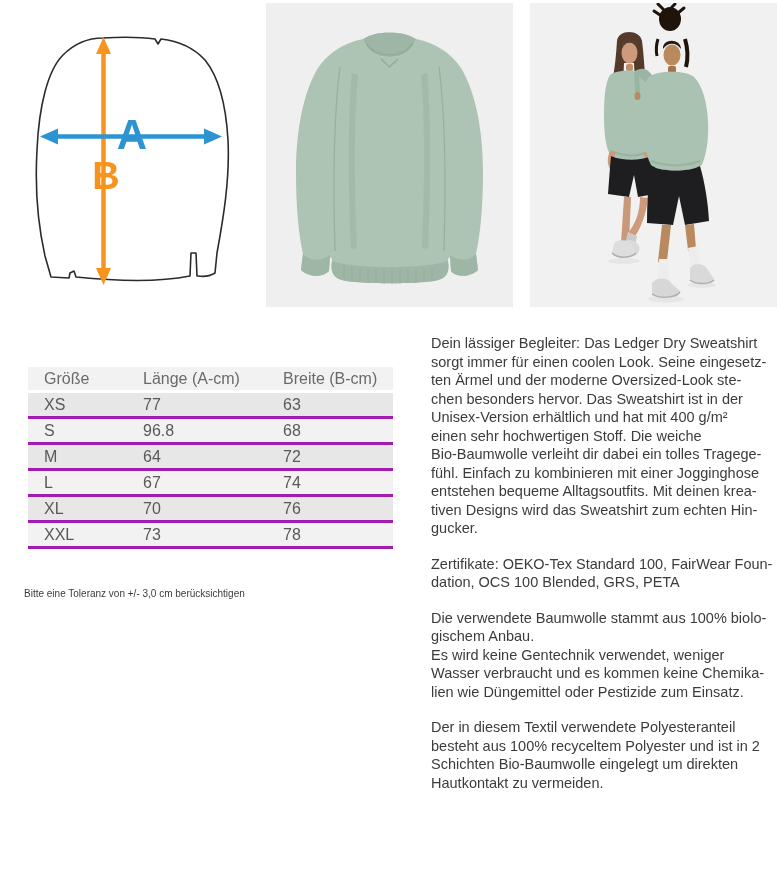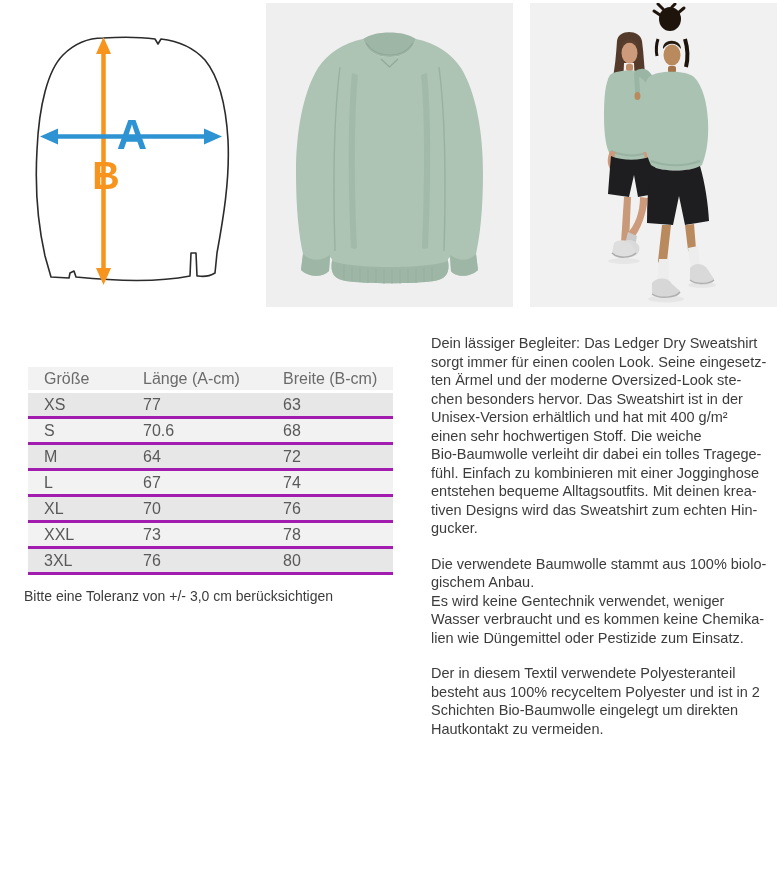--- a/index.html
+++ b/index.html
@@ -15,21 +15,21 @@
   
   table.size-table{position:absolute;left:28px;top:343px;width:365px;
     border-collapse:collapse;font-size:16px;color:#595959;margin-top:24px;}
   table.size-table th{font-weight:normal;text-align:left;color:#6a6a6a;background:#f2f2f2;
     height:23px;padding:0 0 0 16px;border-bottom:3px solid #ffffff;}
   table.size-table td{height:23px;padding:0 0 0 16px;border-bottom:3px solid #a21caf;}
   table.size-table tbody tr:nth-child(odd){background:#e7e7e7;}
   table.size-table tbody tr:nth-child(even){background:#f2f2f2;}
   col.c1{width:99px;} col.c2{width:140px;} col.c3{width:126px;}
   
-  .tolerance{left:24px;top:588px;font-size:14px;color:#3c3c3c;}
+  .tolerance{left:24px;top:588px;font-size:10px;color:#3c3c3c;}
   
   .desc{left:415px;top:334px;width:362px;font-size:14.5px;line-height:18.5px;color:#3c3c3c;}
   .desc p{margin:0 0 17px 16px;white-space:pre-line;}
   svg text.dim-label{font-family:"Liberation Sans", sans-serif;font-weight:bold;}
 </style>
 </head>
 <body>
 
 <div class="stage">
 
@@ -166,21 +166,21 @@
       </tr>
     </thead>
     <tbody>
       <tr>
         <td>XS</td>
         <td>77</td>
         <td>63</td>
       </tr>
       <tr>
         <td>S</td>
-        <td>70.6</td>
+        <td>96.8</td>
         <td>68</td>
       </tr>
       <tr>
         <td>M</td>
         <td>64</td>
         <td>72</td>
       </tr>
       <tr>
         <td>L</td>
         <td>67</td>
@@ -188,43 +188,40 @@
       </tr>
       <tr>
         <td>XL</td>
         <td>70</td>
         <td>76</td>
       </tr>
       <tr>
         <td>XXL</td>
         <td>73</td>
         <td>78</td>
-      </tr>
-      <tr>
-        <td>3XL</td>
-        <td>76</td>
-        <td>80</td>
       </tr>
     </tbody>
   </table>
 
   <div class="abs tolerance">Bitte eine Toleranz von +/- 3,0 cm berücksichtigen</div>
 
   <div class="abs desc">
     <p>Dein lässiger Begleiter: Das Ledger Dry Sweatshirt
 sorgt immer für einen coolen Look. Seine eingesetz-
 ten Ärmel und der moderne Oversized-Look ste-
 chen besonders hervor. Das Sweatshirt ist in der
 Unisex-Version erhältlich und hat mit 400 g/m²
 einen sehr hochwertigen Stoff. Die weiche
 Bio-Baumwolle verleiht dir dabei ein tolles Tragege-
 fühl. Einfach zu kombinieren mit einer Jogginghose
 entstehen bequeme Alltagsoutfits. Mit deinen krea-
 tiven Designs wird das Sweatshirt zum echten Hin-
 gucker.</p>
+    <p>Zertifikate: OEKO-Tex Standard 100, FairWear Foun-
+dation, OCS 100 Blended, GRS, PETA</p>
     <p>Die verwendete Baumwolle stammt aus 100% biolo-
 gischem Anbau.
 Es wird keine Gentechnik verwendet, weniger
 Wasser verbraucht und es kommen keine Chemika-
 lien wie Düngemittel oder Pestizide zum Einsatz.</p>
     <p>Der in diesem Textil verwendete Polyesteranteil
 besteht aus 100% recyceltem Polyester und ist in 2
 Schichten Bio-Baumwolle eingelegt um direkten
 Hautkontakt zu vermeiden.</p>
   </div>

